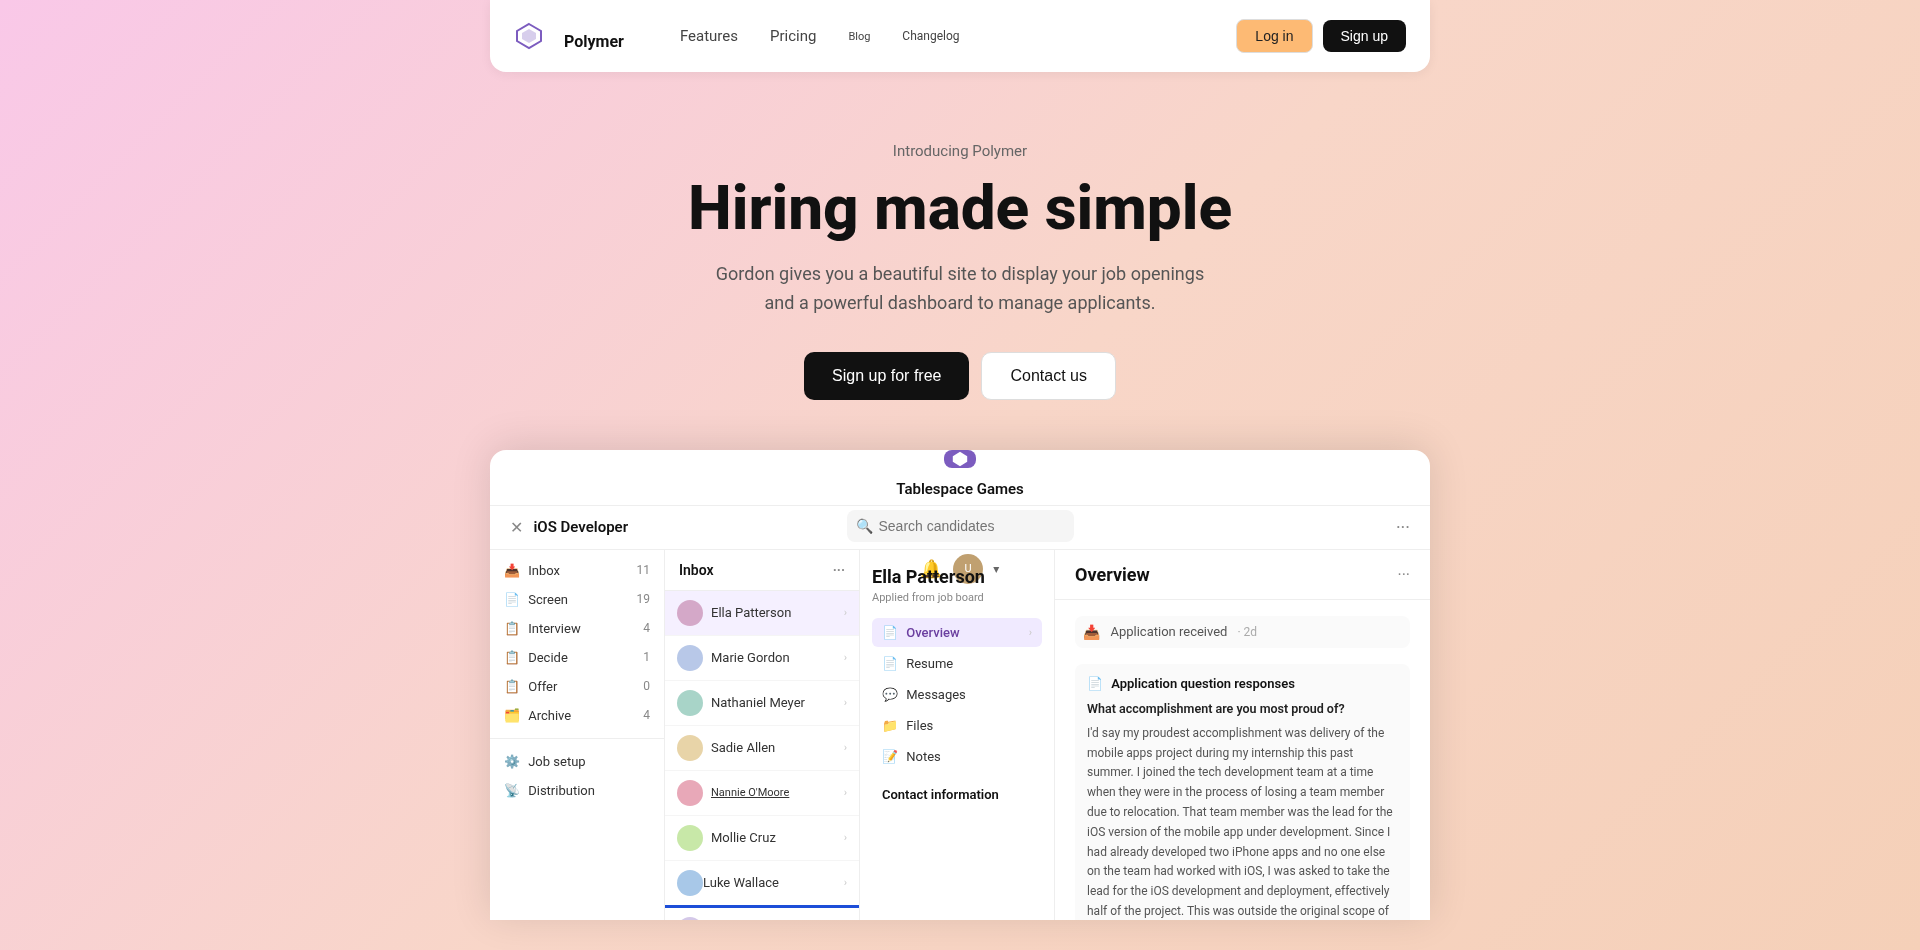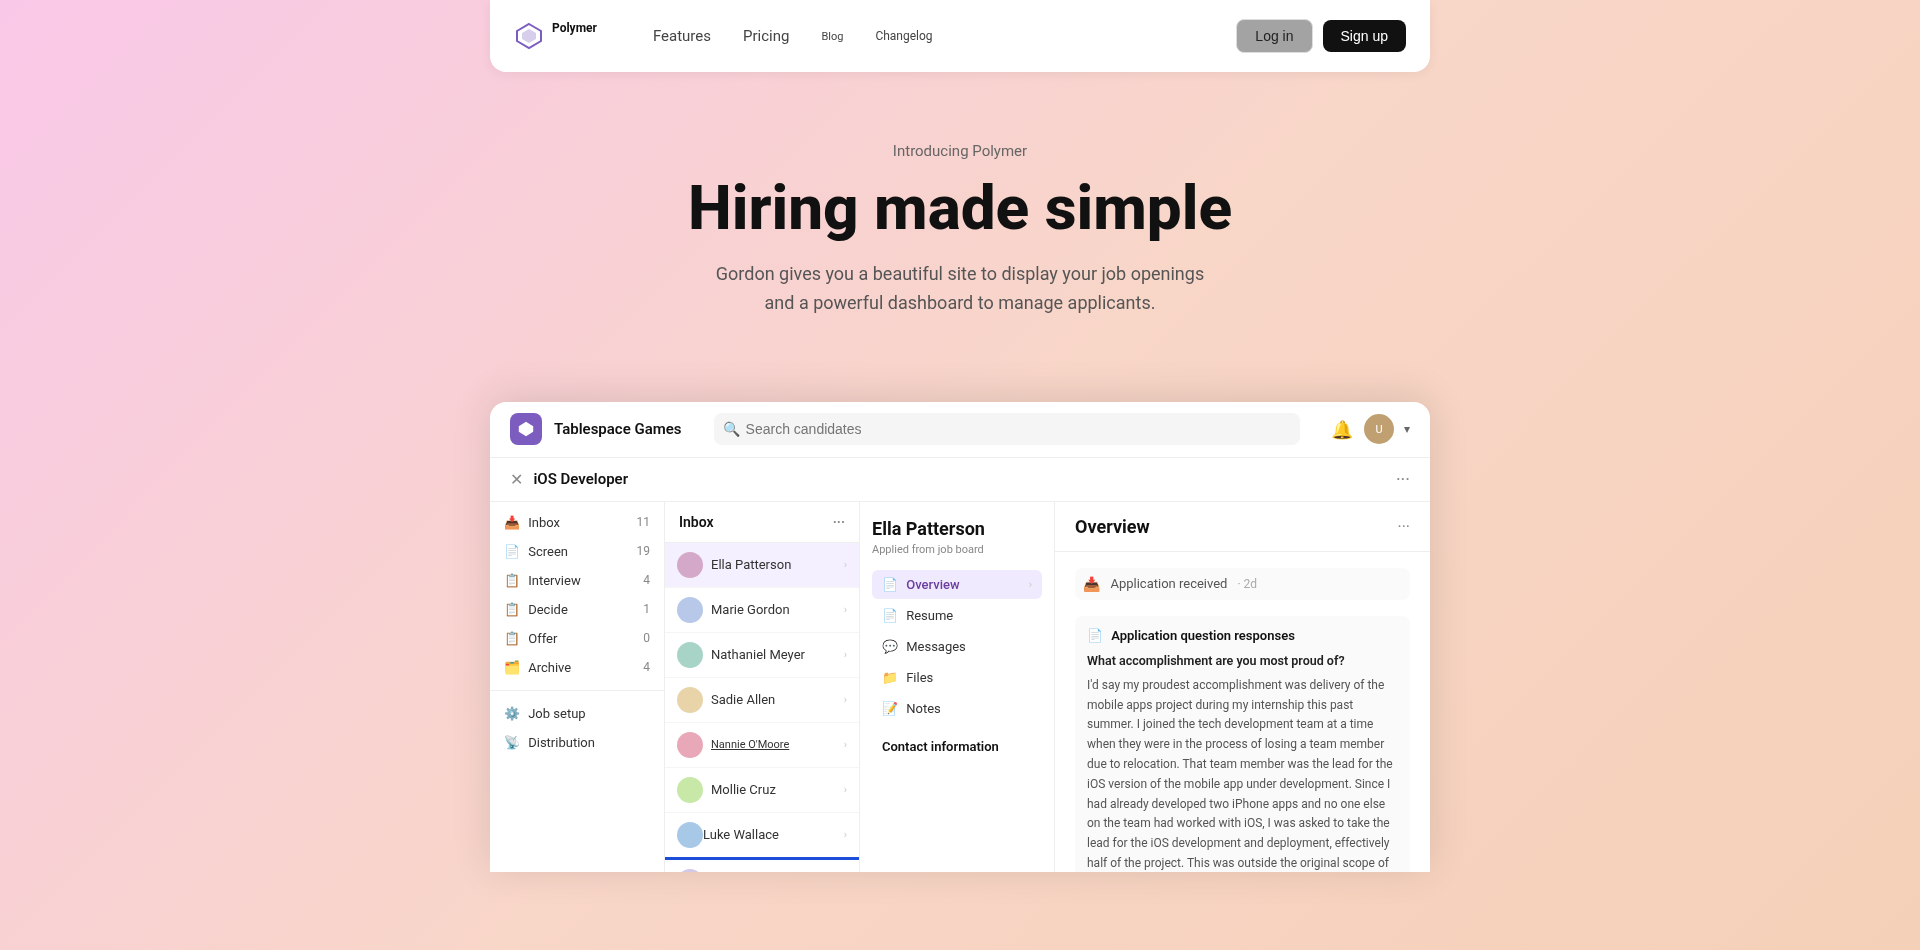--- a/index.html
+++ b/index.html
@@ -11,53 +11,57 @@
     }
     .logo-icon {
       width: 30px;
       height: 30px;
     }
   </style>
 </head>
 <body>
 
 <nav style="max-width:940px; margin:0 auto; background:white; border-radius:0 0 16px 16px; padding:0 24px; height:72px; display:flex; align-items:center; box-shadow:0 2px 12px rgba(0,0,0,0.06);">
-  <a style="display:flex;align-items:flex-start;gap:8px;text-decoration:none;color:#111;font-weight:700;font-size:12px;">
+  <a style="display:flex;align-items:flex-end;gap:20px;text-decoration:none;color:#111;font-weight:700;font-size:16px;">
     <svg class="logo-icon" viewBox="0 0 30 30" width="30" height="30">
       <path d="M15 3 L27 10 L27 20 L15 27 L3 20 L3 10 Z" fill="none" stroke="#7c5cbf" stroke-width="2"></path>
       <path d="M15 8 L22 12 L22 18 L15 22 L8 18 L8 12 Z" fill="#7c5cbf" opacity="0.3"></path>
     </svg>
     <span>Polymer</span>
   </a>
 
   <div style="display:flex;align-items:center;margin-left:40px;flex:1;">
     <a style="padding:8px 16px;color:#444;font-size:15px;text-decoration:none;border-radius:8px;cursor:pointer;">Features</a>
     <a style="padding:8px 16px;color:#444;font-size:15px;text-decoration:none;border-radius:8px;cursor:pointer;">Pricing</a>
     <a style="padding:8px 16px;color:#444;font-size:11px;text-decoration:none;border-radius:8px;cursor:pointer;">Blog</a>
     <a style="padding:8px 16px;color:#444;font-size:12px;text-decoration:none;border-radius:8px;cursor:pointer;">Changelog</a>
   </div>
 
   <div style="display:flex;align-items:center;gap:10px;">
-    <button style="padding:8px 18px;border:1px solid #ddd;border-radius:8px;background:#a3a3a3;font-size:14px;cursor:pointer;color:#222;">Log in</button>
+    <button style="padding:8px 18px;border:1px solid #ddd;border-radius:8px;background:#fdba74;font-size:14px;cursor:pointer;color:#222;">Log in</button>
     <button style="padding:8px 18px;border:none;border-radius:8px;background:#111;color:white;font-size:14px;cursor:pointer;">Sign up</button>
   </div>
 </nav>
 
 <section style="text-align:center;padding:70px 20px 50px;">
   <p style="font-size:15px;color:#666;margin-bottom:14px;">Introducing Polymer</p>
   <h1 style="font-size:62px;font-weight:800;color:#111;line-height:1.1;margin-bottom:18px;">Hiring made simple</h1>
   <p style="font-size:18px;color:#555;line-height:1.6;margin-bottom:34px;">
     <span>Gordon gives you a beautiful site to display your job openings</span><br>
     <span>and a powerful dashboard to manage applicants.</span>
   </p>
+  <div style="display:flex;justify-content:center;gap:12px;">
+    <button style="padding:14px 28px;background:#111;color:white;border:none;border-radius:10px;font-size:16px;cursor:pointer;font-weight:500;">Sign up for free</button>
+    <button style="padding:14px 28px;background:white;color:#111;border:1px solid #ddd;border-radius:10px;font-size:16px;cursor:pointer;font-weight:500;">Contact us</button>
+  </div>
 </section>
 
 <div style="max-width:940px;margin:0 auto;background:white;border-radius:16px 16px 0 0;box-shadow:0 -4px 40px rgba(0,0,0,0.12);overflow:hidden;">
 
-  <div style="display:flex;align-items:center;padding:0 20px;height:56px;border-bottom:1px solid #eee;gap:12px;">
+  <div style="display:flex;align-items:center;padding:0 20px;height:56px;border-bottom:1px solid #eee;gap:12px;flex-direction:column;">
     <div style="width:32px;height:32px;background:#7c5cbf;border-radius:8px;display:flex;align-items:center;justify-content:center;color:white;font-size:13px;font-weight:bold;">
       <svg viewBox="0 0 20 20" width="18" height="18" fill="white">
         <polygon points="10,2 18,7 18,13 10,18 2,13 2,7"></polygon>
       </svg>
     </div>
     <span style="font-weight:600;font-size:15px;color:#111;">Tablespace Games</span>
     <div style="flex:1;margin:0 20px;position:relative;">
       <span style="position:absolute;left:10px;top:50%;transform:translateY(-50%);color:#aaa;font-size:14px;">🔍</span>
       <input style="width: 100%; background: rgb(245, 245, 245); border: none; border-radius: 8px; padding: 8px 14px 8px 32px; font-size: 14px; color: #4c1d95; outline: none;" placeholder="Search candidates">
     </div>

